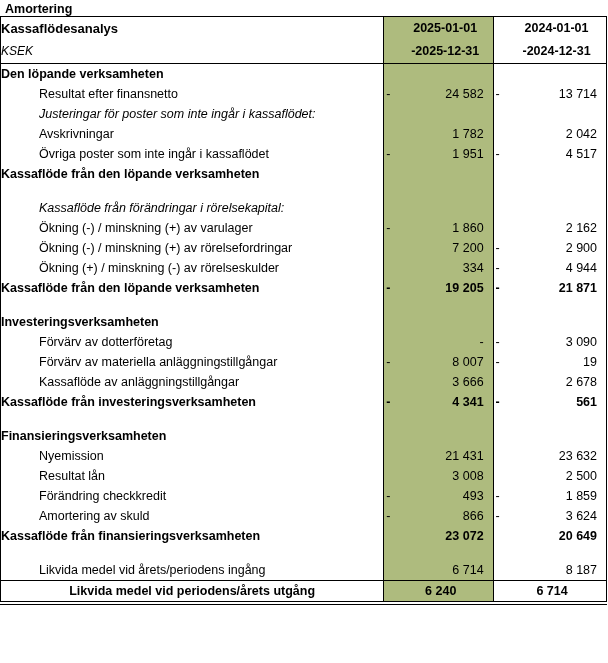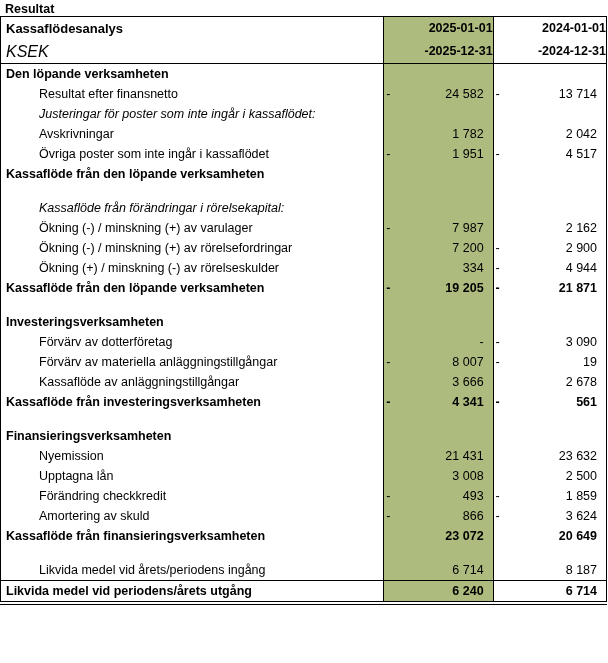--- a/index.html
+++ b/index.html
@@ -42,21 +42,21 @@
   td {
     padding: 0;
     font-size: 12.5px;
     line-height: 20px;
     height: 20px;
     vertical-align: middle;
     white-space: nowrap;
     overflow: hidden;
   }
 
-  .lbl { padding-left: 5px; }
+  .lbl { }
   .lbl.ind { padding-left: 38px; }
 
   .bold { font-weight: bold; }
   .ital { font-style: italic; }
 
   .sign {
     text-align: left;
     padding-left: 2px;
     font-size: 12.5px;
   }
@@ -71,42 +71,43 @@
   
   .sep-left  { border-left: 1.5px solid #000; }
 
   
   tr.hdr td {
     font-weight: bold;
     height: 23px;
     line-height: 23px;
   }
   tr.hdr td.lbl { font-weight: bold; font-size: 13px; }
-  tr.hdr2 td.lbl { font-weight: normal; font-style: italic; font-size: 16px; }
-  tr.hdr .val, tr.hdr2 .val { padding-right: 0; }
+  tr.hdr2 td.lbl { font-weight: normal; font-style: italic; font-size: 12px; }
+  tr.hdr .val, tr.hdr2 .val { text-align: center; padding-right: 0; }
   tr.hdr-bottom td { border-bottom: 1.5px solid #000; }
 
   tr.spacer td { height: 14px; line-height: 14px; }
 
   tr.final td {
     border-top: 1.5px solid #000;
     border-bottom: 1.5px solid #000;
     font-weight: bold;
+    text-align: center;
   }
   #dbl-rule {
     width: 607px;
     height: 0;
     border-top: 1.5px solid #000;
     margin-top: 1.5px;
   }
 </style>
 </head>
 <body>
 
-<div id="page-title">Resultat</div>
+<div id="page-title">Amortering</div>
 
 <table class="cf">
   <colgroup>
     <col class="c-label">
       <col class="c-sign1">
       <col class="c-val1">
       <col class="c-sign2">
       <col class="c-val2">
   </colgroup>
   <tbody id="tbody">
@@ -176,21 +177,21 @@
       <tr>
         <td class="lbl ind ital">Kassaflöde från förändringar i rörelsekapital:</td>
         <td class="hl sep-left sign"></td>
         <td class="hl val"></td>
         <td class="sep-left sign"></td>
         <td class="val"></td>
       </tr>
       <tr>
         <td class="lbl ind">Ökning (-) / minskning (+) av varulager</td>
         <td class="hl sep-left sign">-</td>
-        <td class="hl val">7 987</td>
+        <td class="hl val">1 860</td>
         <td class="sep-left sign"></td>
         <td class="val">2 162</td>
       </tr>
       <tr>
         <td class="lbl ind">Ökning (-) / minskning (+) av rörelsefordringar</td>
         <td class="hl sep-left sign"></td>
         <td class="hl val">7 200</td>
         <td class="sep-left sign">-</td>
         <td class="val">2 900</td>
       </tr>
@@ -265,21 +266,21 @@
         <td class="val bold"></td>
       </tr>
       <tr>
         <td class="lbl ind">Nyemission</td>
         <td class="hl sep-left sign"></td>
         <td class="hl val">21 431</td>
         <td class="sep-left sign"></td>
         <td class="val">23 632</td>
       </tr>
       <tr>
-        <td class="lbl ind">Upptagna lån</td>
+        <td class="lbl ind">Resultat lån</td>
         <td class="hl sep-left sign"></td>
         <td class="hl val">3 008</td>
         <td class="sep-left sign"></td>
         <td class="val">2 500</td>
       </tr>
       <tr>
         <td class="lbl ind">Förändring checkkredit</td>
         <td class="hl sep-left sign">-</td>
         <td class="hl val">493</td>
         <td class="sep-left sign">-</td>

